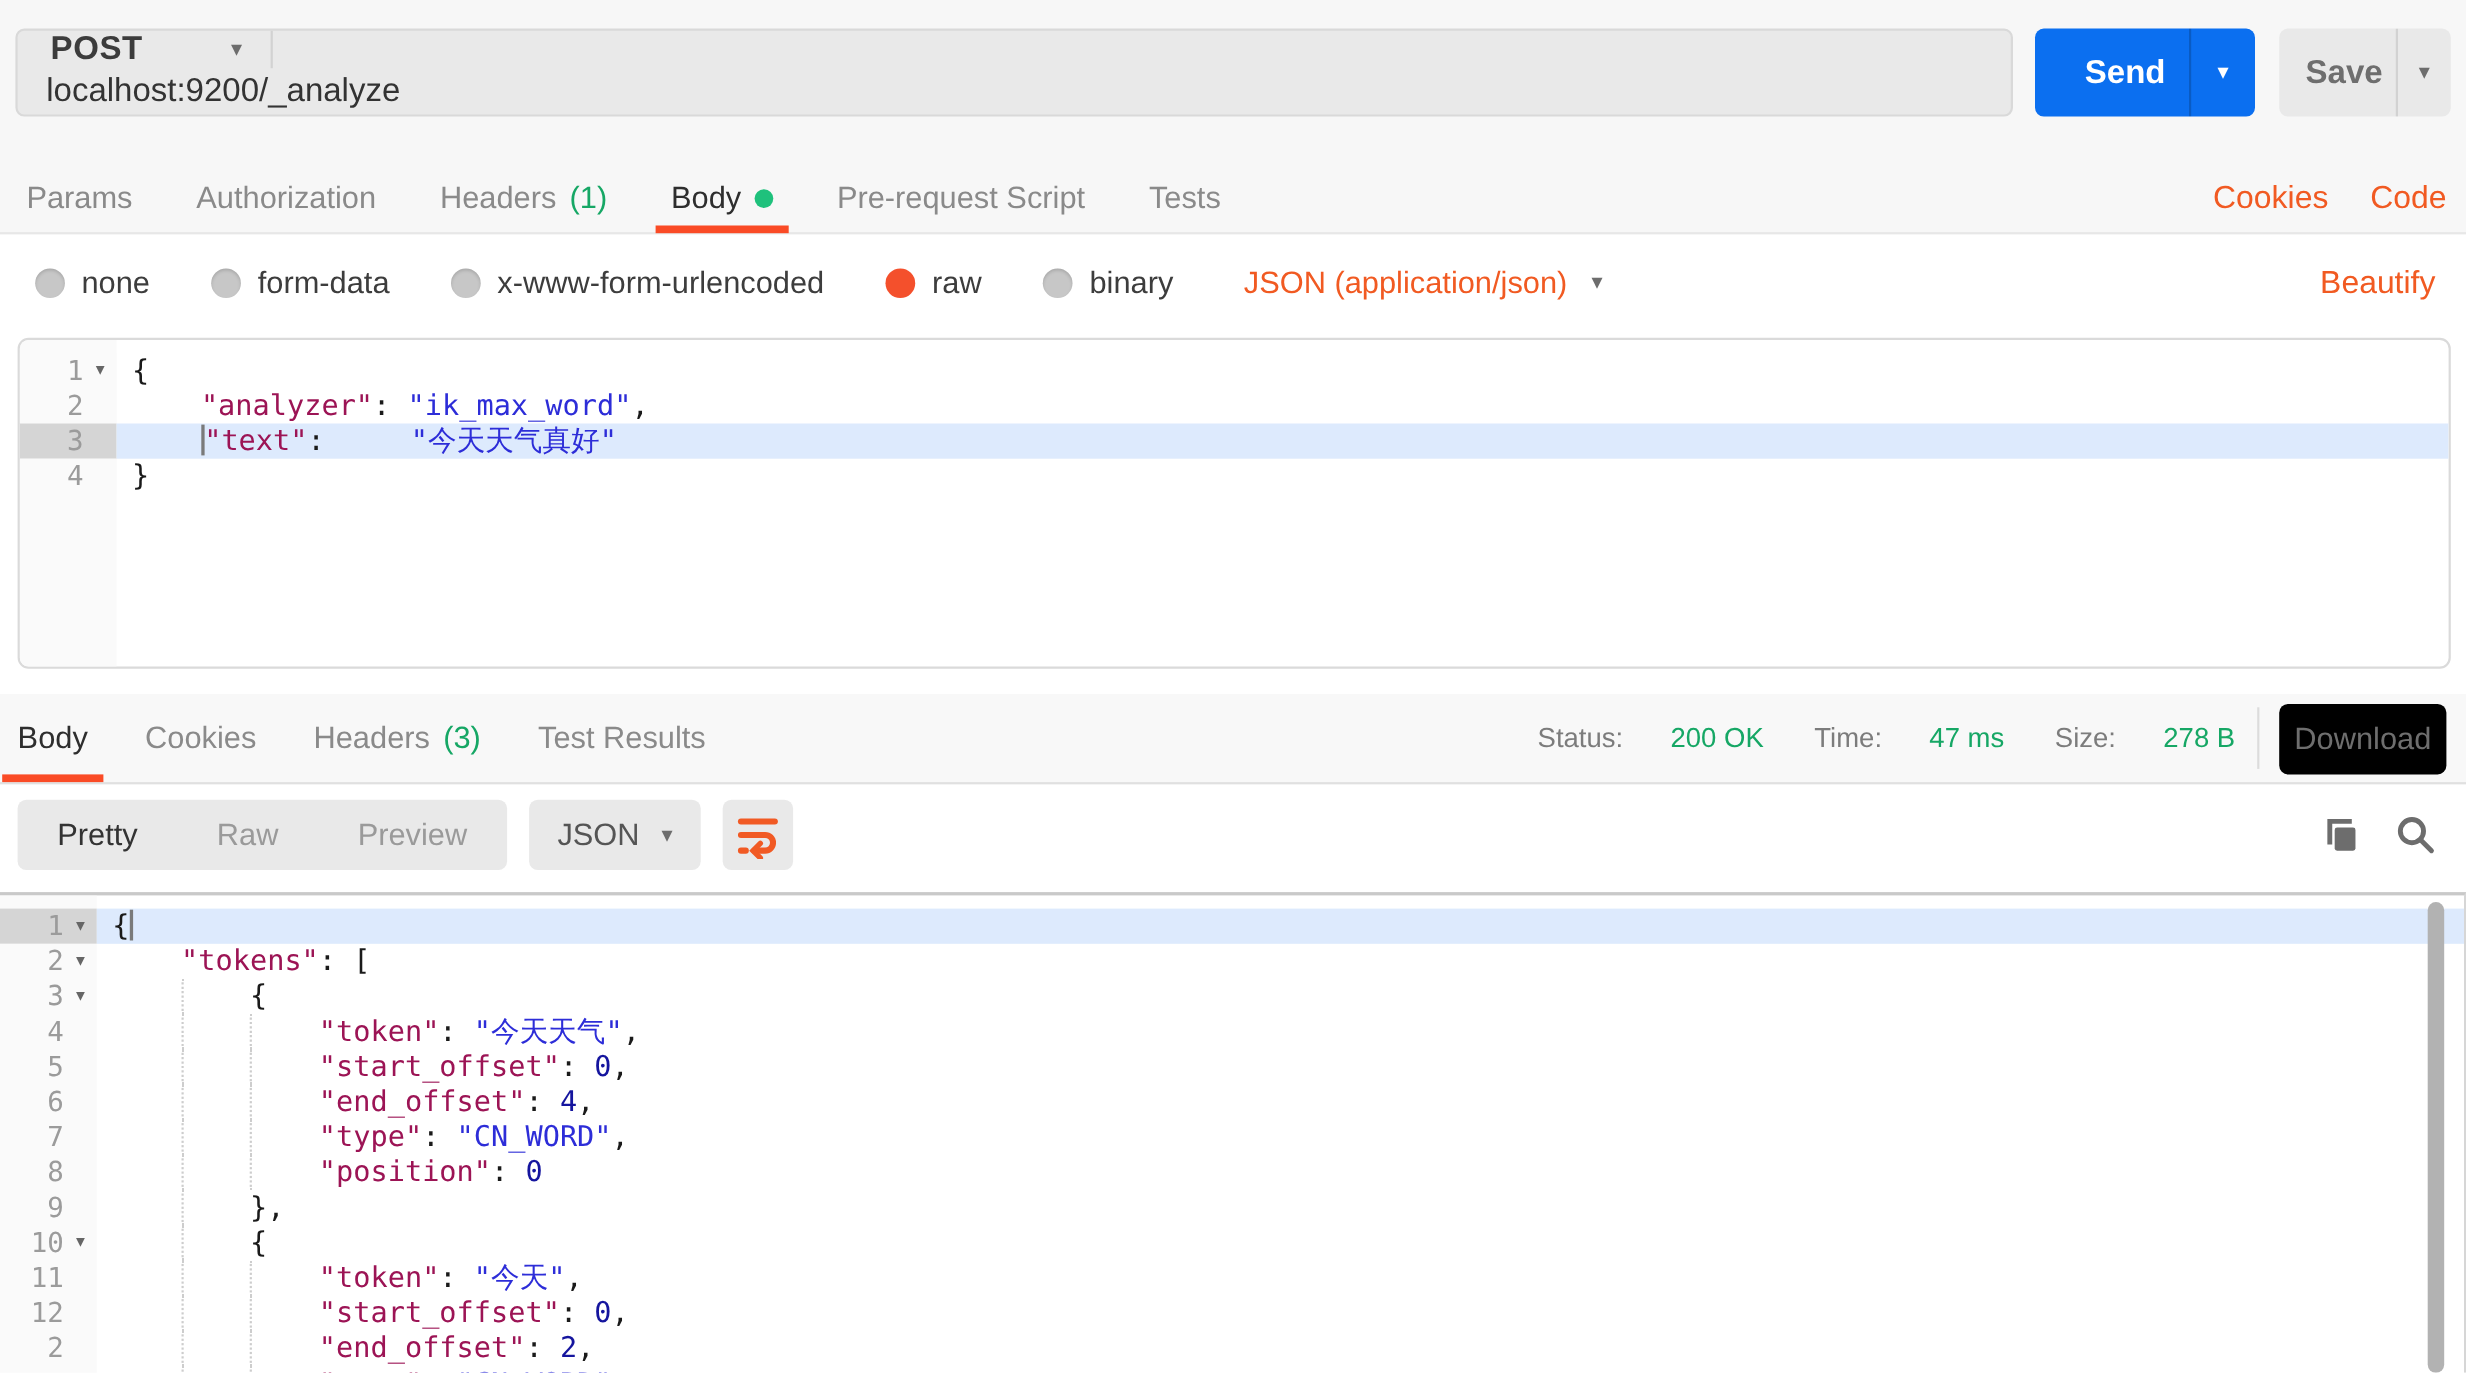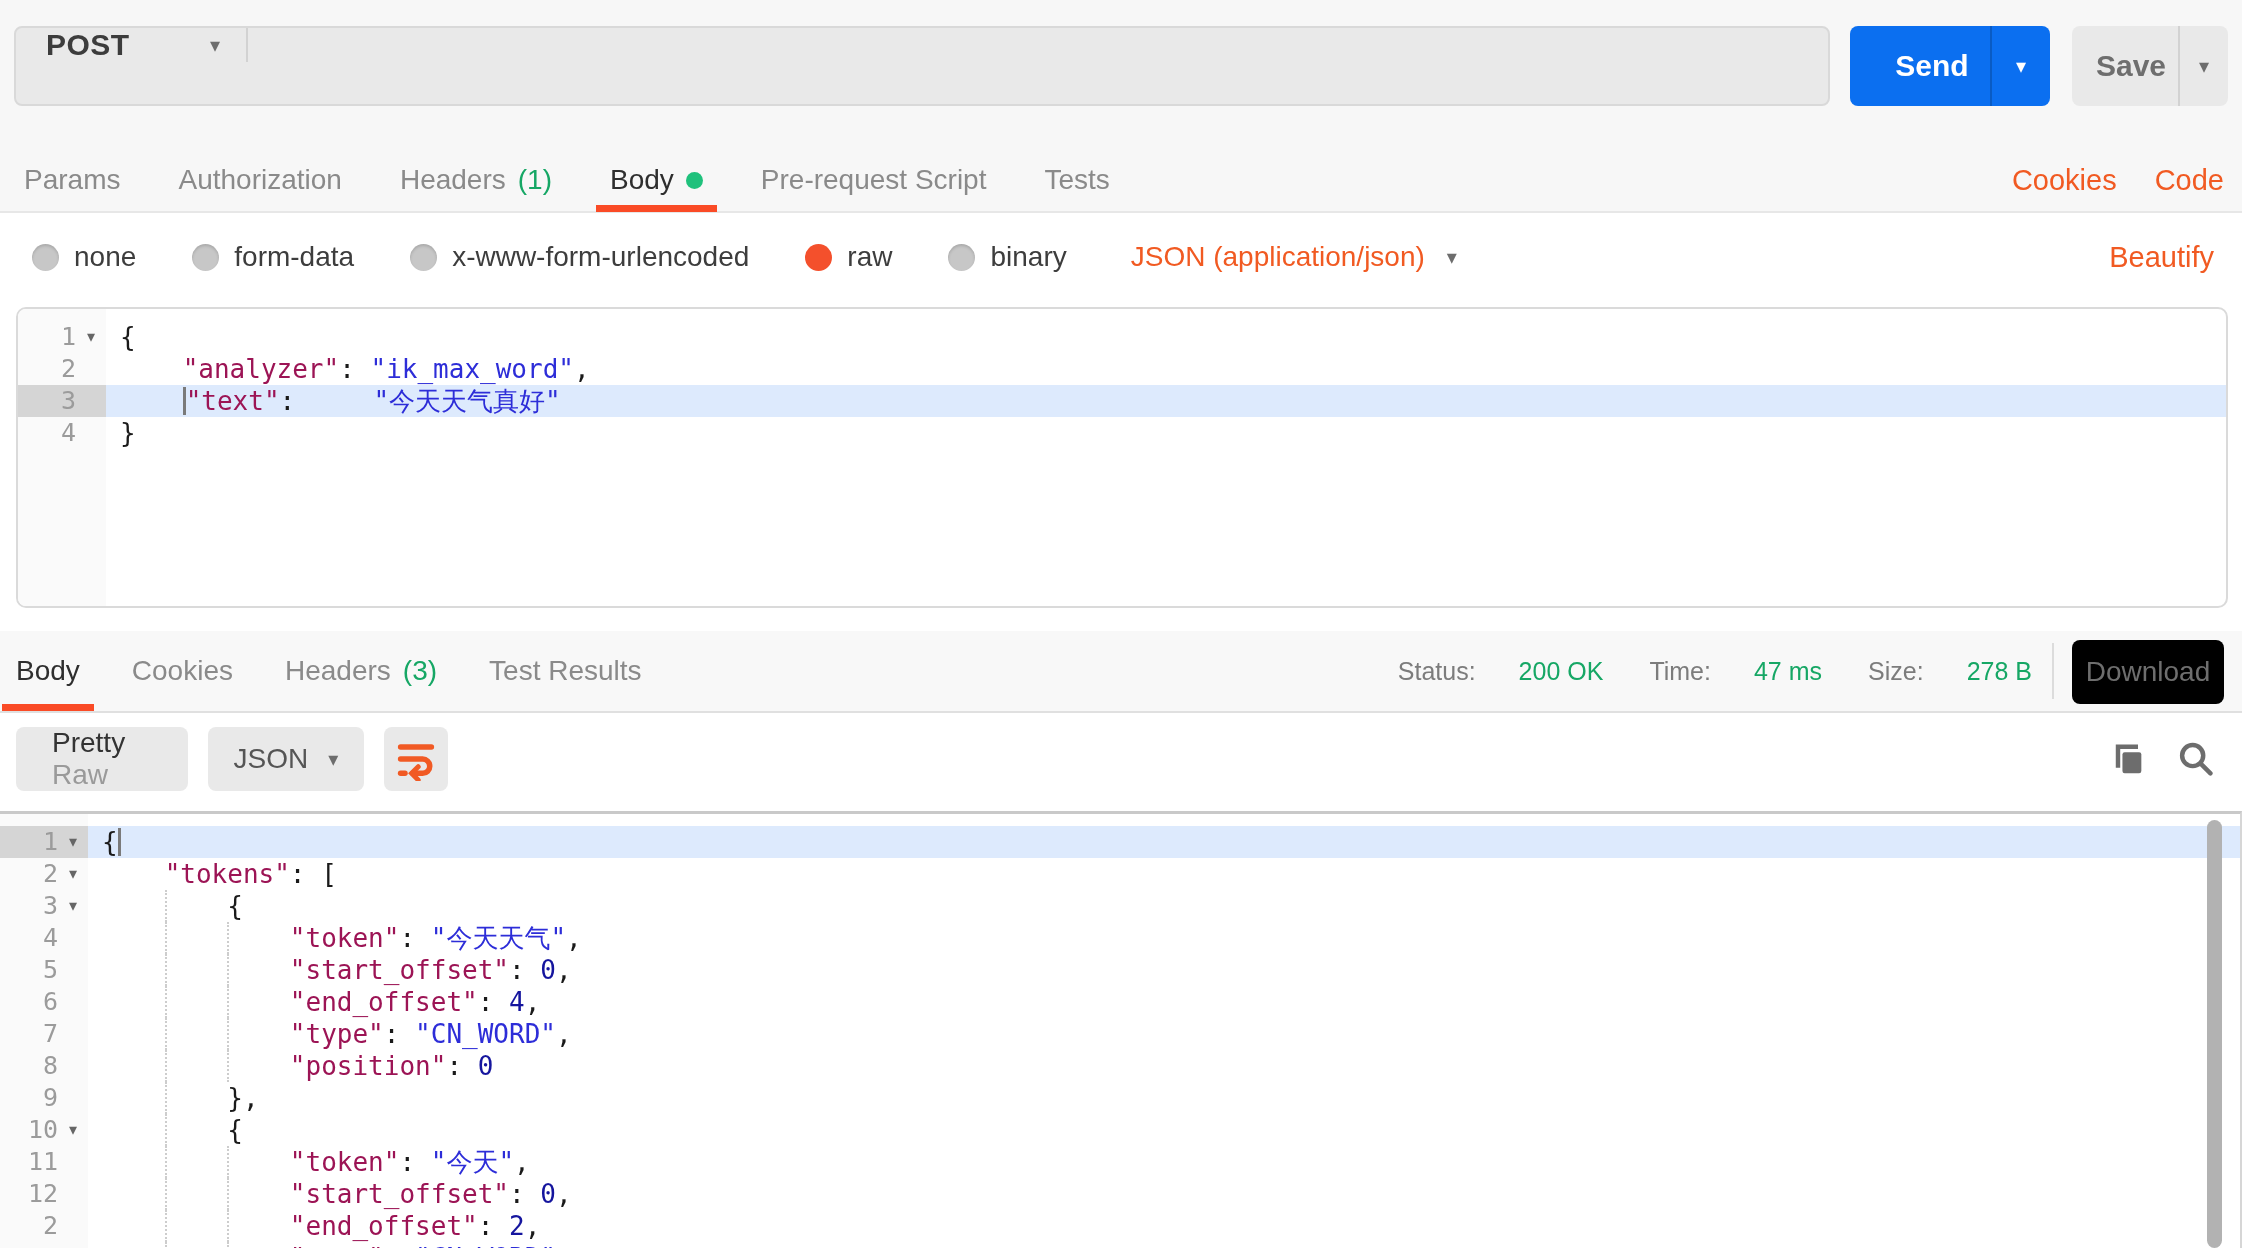--- a/index.html
+++ b/index.html
@@ -93,21 +93,21 @@
   .meta-label { color:#7c7c7c; }
   .meta-value { color:#16a765;margin-left:31px; }
   .meta-divider { position:absolute; right:188px; top:12px; height:56px;
                   width:2px; background:#dcdcdc; }
   .download-btn { position:absolute; right:18px; top:9px; width:152px; height:64px;
                   background:#000000; border-radius:8px; display:flex; align-items:center;
                   justify-content:center; font-size:28px; color:#6e6e6e; cursor:pointer; }
 
   
   .pretty-row { position:absolute; top:727px; left:16px; height:64px; display:flex; gap:20px; }
-  .view-group { display:flex; background:#e9e9e9; border-radius:8px; height:64px; overflow:hidden;flex-direction:column; }
+  .view-group { display:flex; background:#e9e9e9; border-radius:8px; height:64px; overflow:hidden; }
   .view-mode { padding:0 36px; display:flex; align-items:center; font-size:28px;
                color:#9a9a9a; cursor:pointer; }
   .view-mode.active { color:#333; }
   .json-select { background:#e9e9e9; border-radius:8px; padding:0 26px; display:flex;
                  align-items:center; gap:20px; font-size:28px; color:#555; cursor:pointer; }
   .wrap-btn { width:64px; background:#e9e9e9; border-radius:8px; display:flex;
               align-items:center; justify-content:center; cursor:pointer; }
   .resp-icons { position:absolute; top:740px; right:26px; display:flex; gap:28px; align-items:center; }
   .icon-btn { cursor:pointer; display:flex; }
 
@@ -119,20 +119,21 @@
 <body>
 
 <div id="app">
 
   <div class="req-header">
     <div class="url-bar">
       <div class="method-select">
         <span class="method-label">POST</span>
         <span class="caret">▾</span>
       </div>
+      <input class="url-input" readonly="" value="localhost:9200/_analyze" style="">
     </div>
     <div class="btn-split send-btn">
       <div class="send-main">Send</div>
       <div class="send-caret">
         <span class="caret" style="color:#fff">▾</span>
       </div>
     </div>
     <div class="btn-split save-btn">
       <div class="save-main">Save</div>
       <div class="save-caret">

